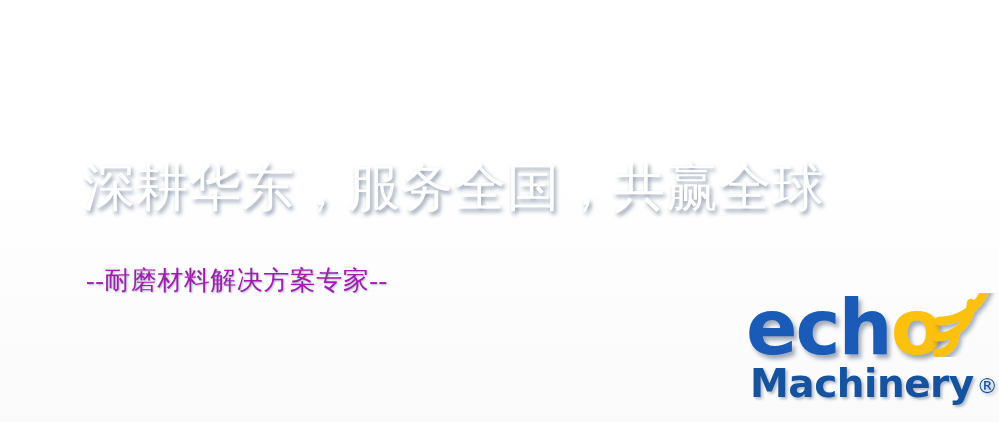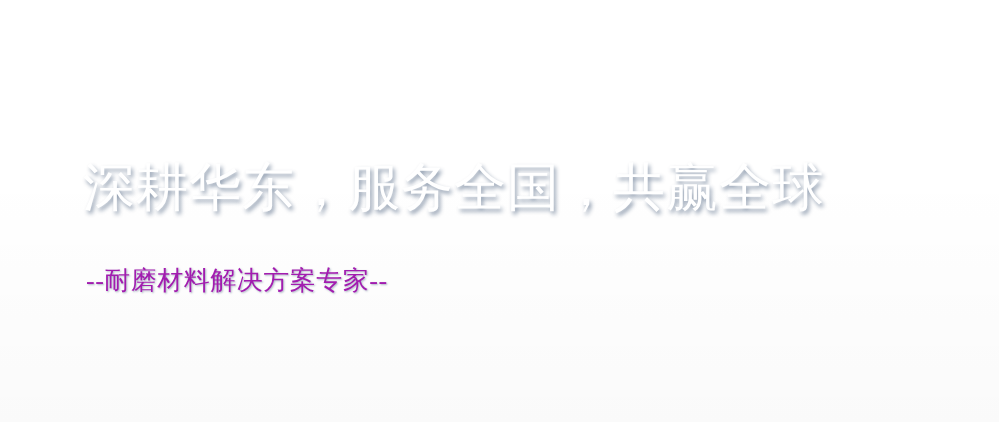--- a/index.html
+++ b/index.html
@@ -130,14 +130,36 @@
 <body>
 
 <div id="banner">
 
   <div class="bg-wash"></div>
 
   <div class="headline">深耕华东，服务全国，共赢全球</div>
 
   <div class="subtitle">--耐磨材料解决方案专家--</div>
 
+  <div class="logo">
+
+    <div class="logo-wordmark">
+      <div class="logo-echo"><span>ech</span><span class="logo-o">o</span></div>
+
+      <svg class="logo-arcs" viewBox="0 0 72 64">
+        <defs>
+          <filter id="arcshadow" x="-40%" y="-40%" width="200%" height="200%">
+            <feDropShadow dx="2.5" dy="3.5" stdDeviation="2.2" flood-color="#14345a" flood-opacity="0.40"></feDropShadow>
+          </filter>
+        </defs>
+        <g fill="none" stroke="#fcc10d" stroke-linecap="round" filter="url(#arcshadow)">
+          <path d="M 10 60 A 18 18 0 0 0 28 42" stroke-width="8.5"></path>
+          <path d="M 10 44 A 34 34 0 0 0 44 10" stroke-width="8.5"></path>
+          <path d="M 12 28 A 50 50 0 0 0 62 -22" stroke-width="8.5"></path>
+        </g>
+      </svg>
+    </div>
+
+    <div class="logo-machinery"><span>Machinery</span><span class="logo-reg">®</span></div>
+
+  </div>
 
 </div>
 
 </body></html>

